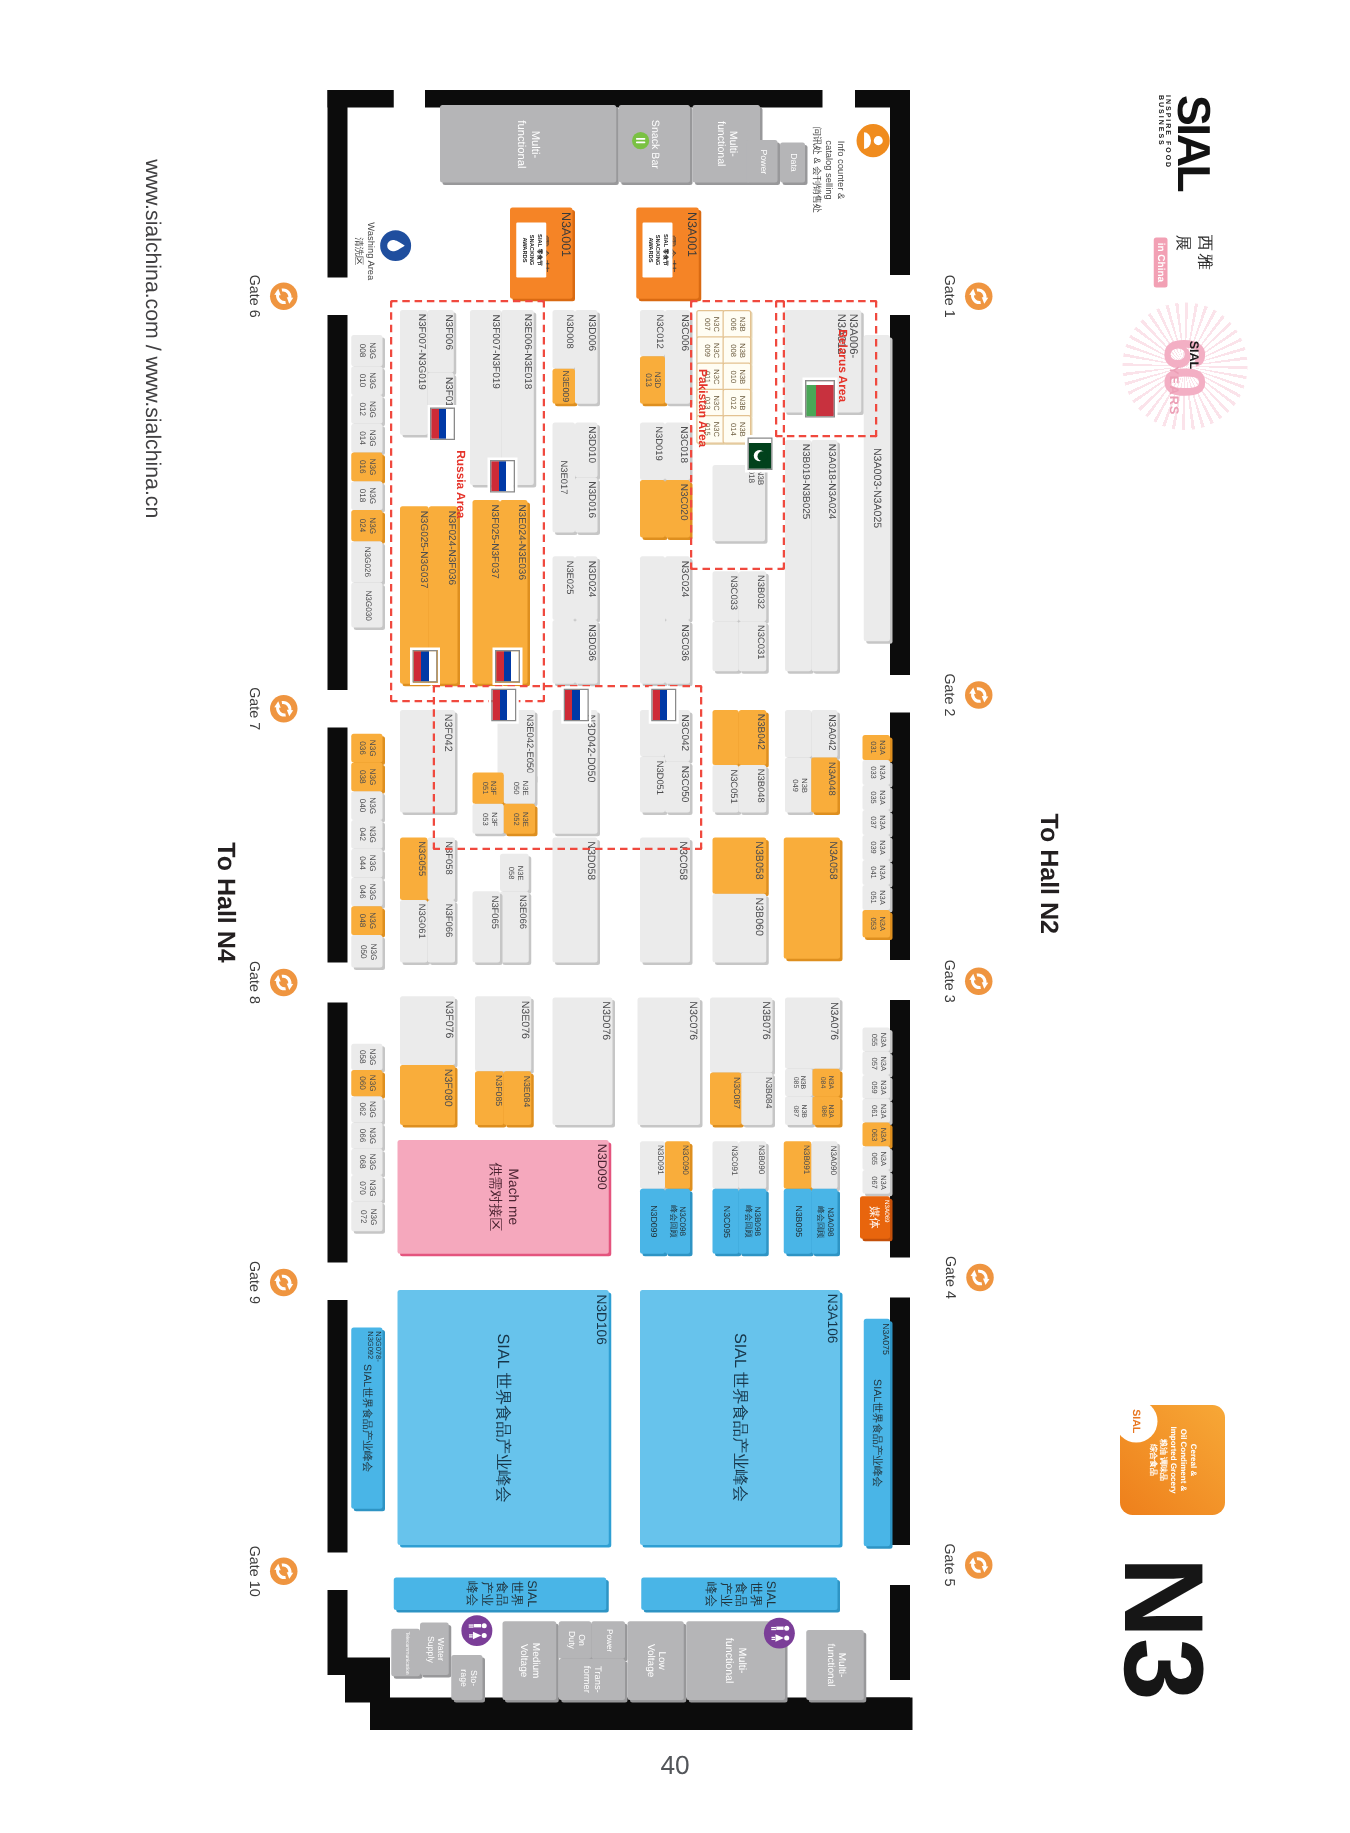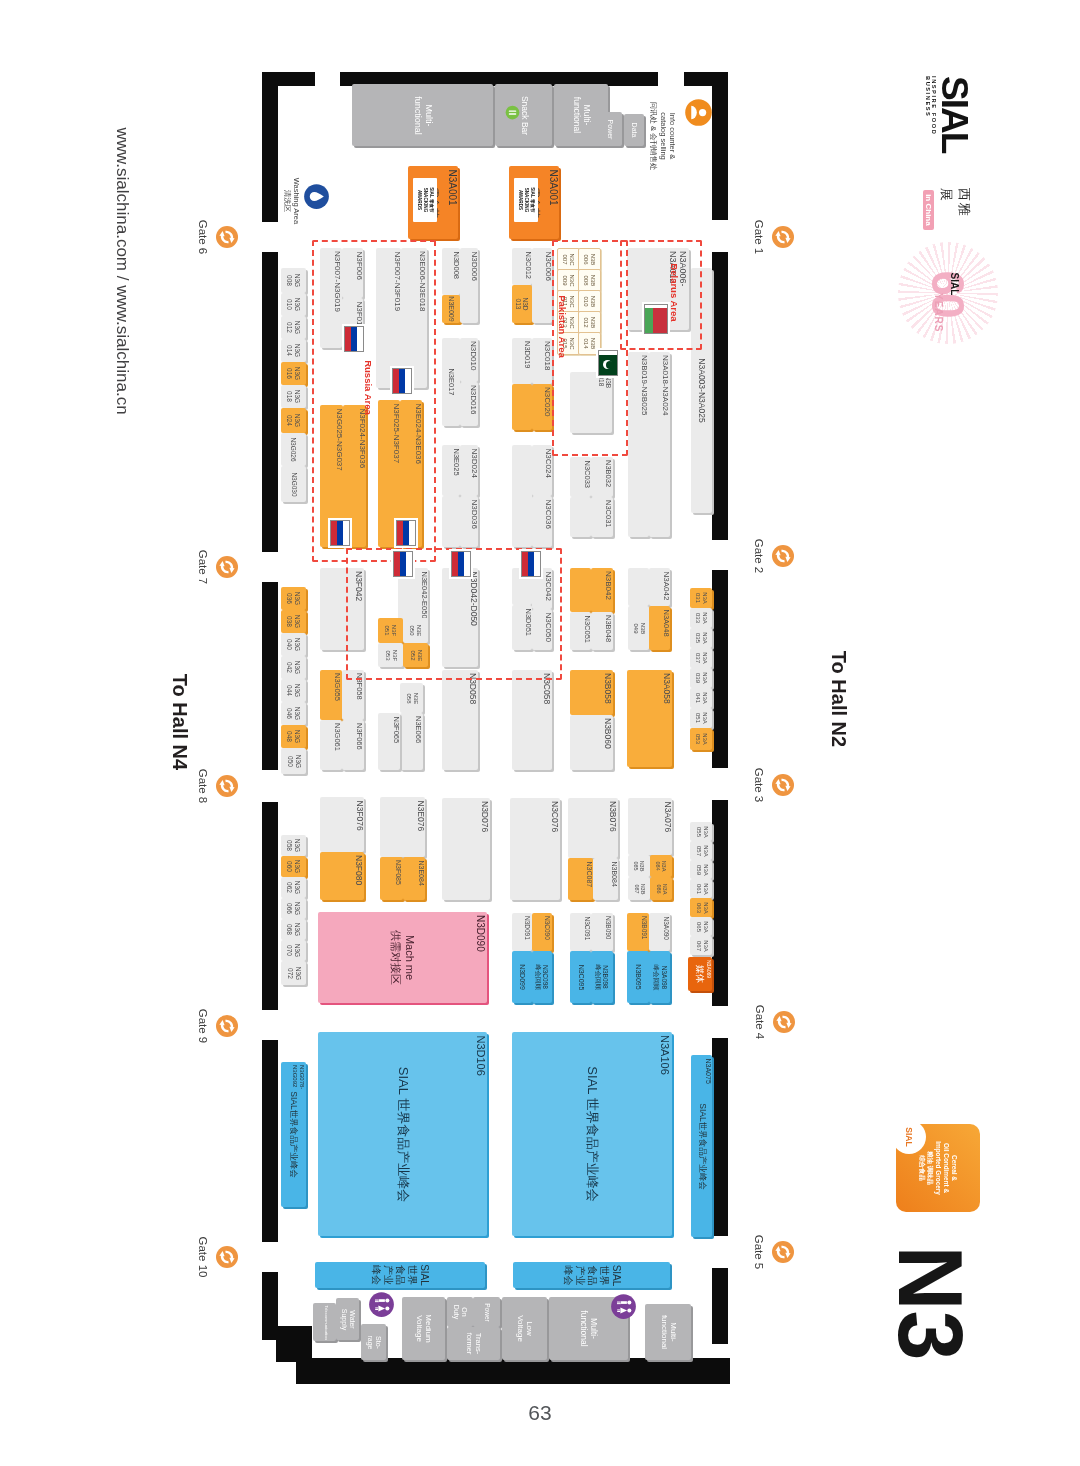--- a/index.html
+++ b/index.html
@@ -1034,21 +1034,21 @@
       <div class="txt" style="position: absolute; left: 554px; top: 280px; width: 15px; height: 92px;">
         <div class="rot" style="width: 92px; height: 15px; left: -38.5px; top: 38.5px; display: flex; align-items: center; justify-content: center; text-align: center; white-space: pre-line; line-height: 1.25; font-size: 9.5px; color: rgb(229, 51, 42); font-weight: bold;">Pakistan Area</div>
       </div>
       <div class="txt" style="position: absolute; left: 666px; top: 252px; width: 15px; height: 80px;">
         <div class="rot" style="width: 80px; height: 15px; left: -32.5px; top: 32.5px; display: flex; align-items: center; justify-content: center; text-align: center; white-space: pre-line; line-height: 1.25; font-size: 9.5px; color: rgb(229, 51, 42); font-weight: bold;">Belarus Area</div>
       </div>
       <div class="txt" style="position: absolute; left: 886px; top: 1234px; width: 88px; height: 138px;">
         <div class="rot" style="width: 138px; height: 88px; left: -25px; top: 25px; display: flex; align-items: center; justify-content: center; text-align: center; white-space: pre-line; line-height: 1.25; font-size: 90px; color: rgb(22, 22, 22); font-weight: bold;">N3</div>
       </div>
       <div class="txt" style="position: absolute; left: 520px; top: 1398px; width: 40px; height: 30px;">
-        <div class="" style="display: flex; align-items: center; justify-content: center; text-align: center; white-space: pre-line; line-height: 1.25; width: 100%; height: 100%; font-size: 21px; color: rgb(83, 86, 90);">63</div>
+        <div class="" style="display: flex; align-items: center; justify-content: center; text-align: center; white-space: pre-line; line-height: 1.25; width: 100%; height: 100%; font-size: 21px; color: rgb(83, 86, 90);">40</div>
       </div>
       <div class="" style="position: absolute; left: 751px; top: 211px; width: 16px; height: 52px;">
         <div class="rot" style="width: 52px; height: 16px; left: -18px; top: 18px; display: flex; align-items: center; justify-content: center; font-size: 11.5px; color: rgb(60, 60, 60);">Gate 1</div>
       </div>
       <div class="gate-ic" style="left: 771px; top: 225px; width: 24px; height: 24px; position: absolute; transform: rotate(90deg);"><svg viewBox="0 0 24 24" width="100%" height="100%">
           <circle cx="12" cy="12" r="11" fill="#EF9540"></circle>
           <path d="M7 13.5 A5.5 5.5 0 0 1 14.5 7.5" fill="none" stroke="#fff" stroke-width="2.4"></path>
           <path d="M17 10.5 A5.5 5.5 0 0 1 9.5 16.5" fill="none" stroke="#fff" stroke-width="2.4"></path>
           <path d="M13.2 4.4 L18 7.6 L12.8 9.6 Z" fill="#fff"></path>
           <path d="M10.8 19.6 L6 16.4 L11.2 14.4 Z" fill="#fff"></path>

